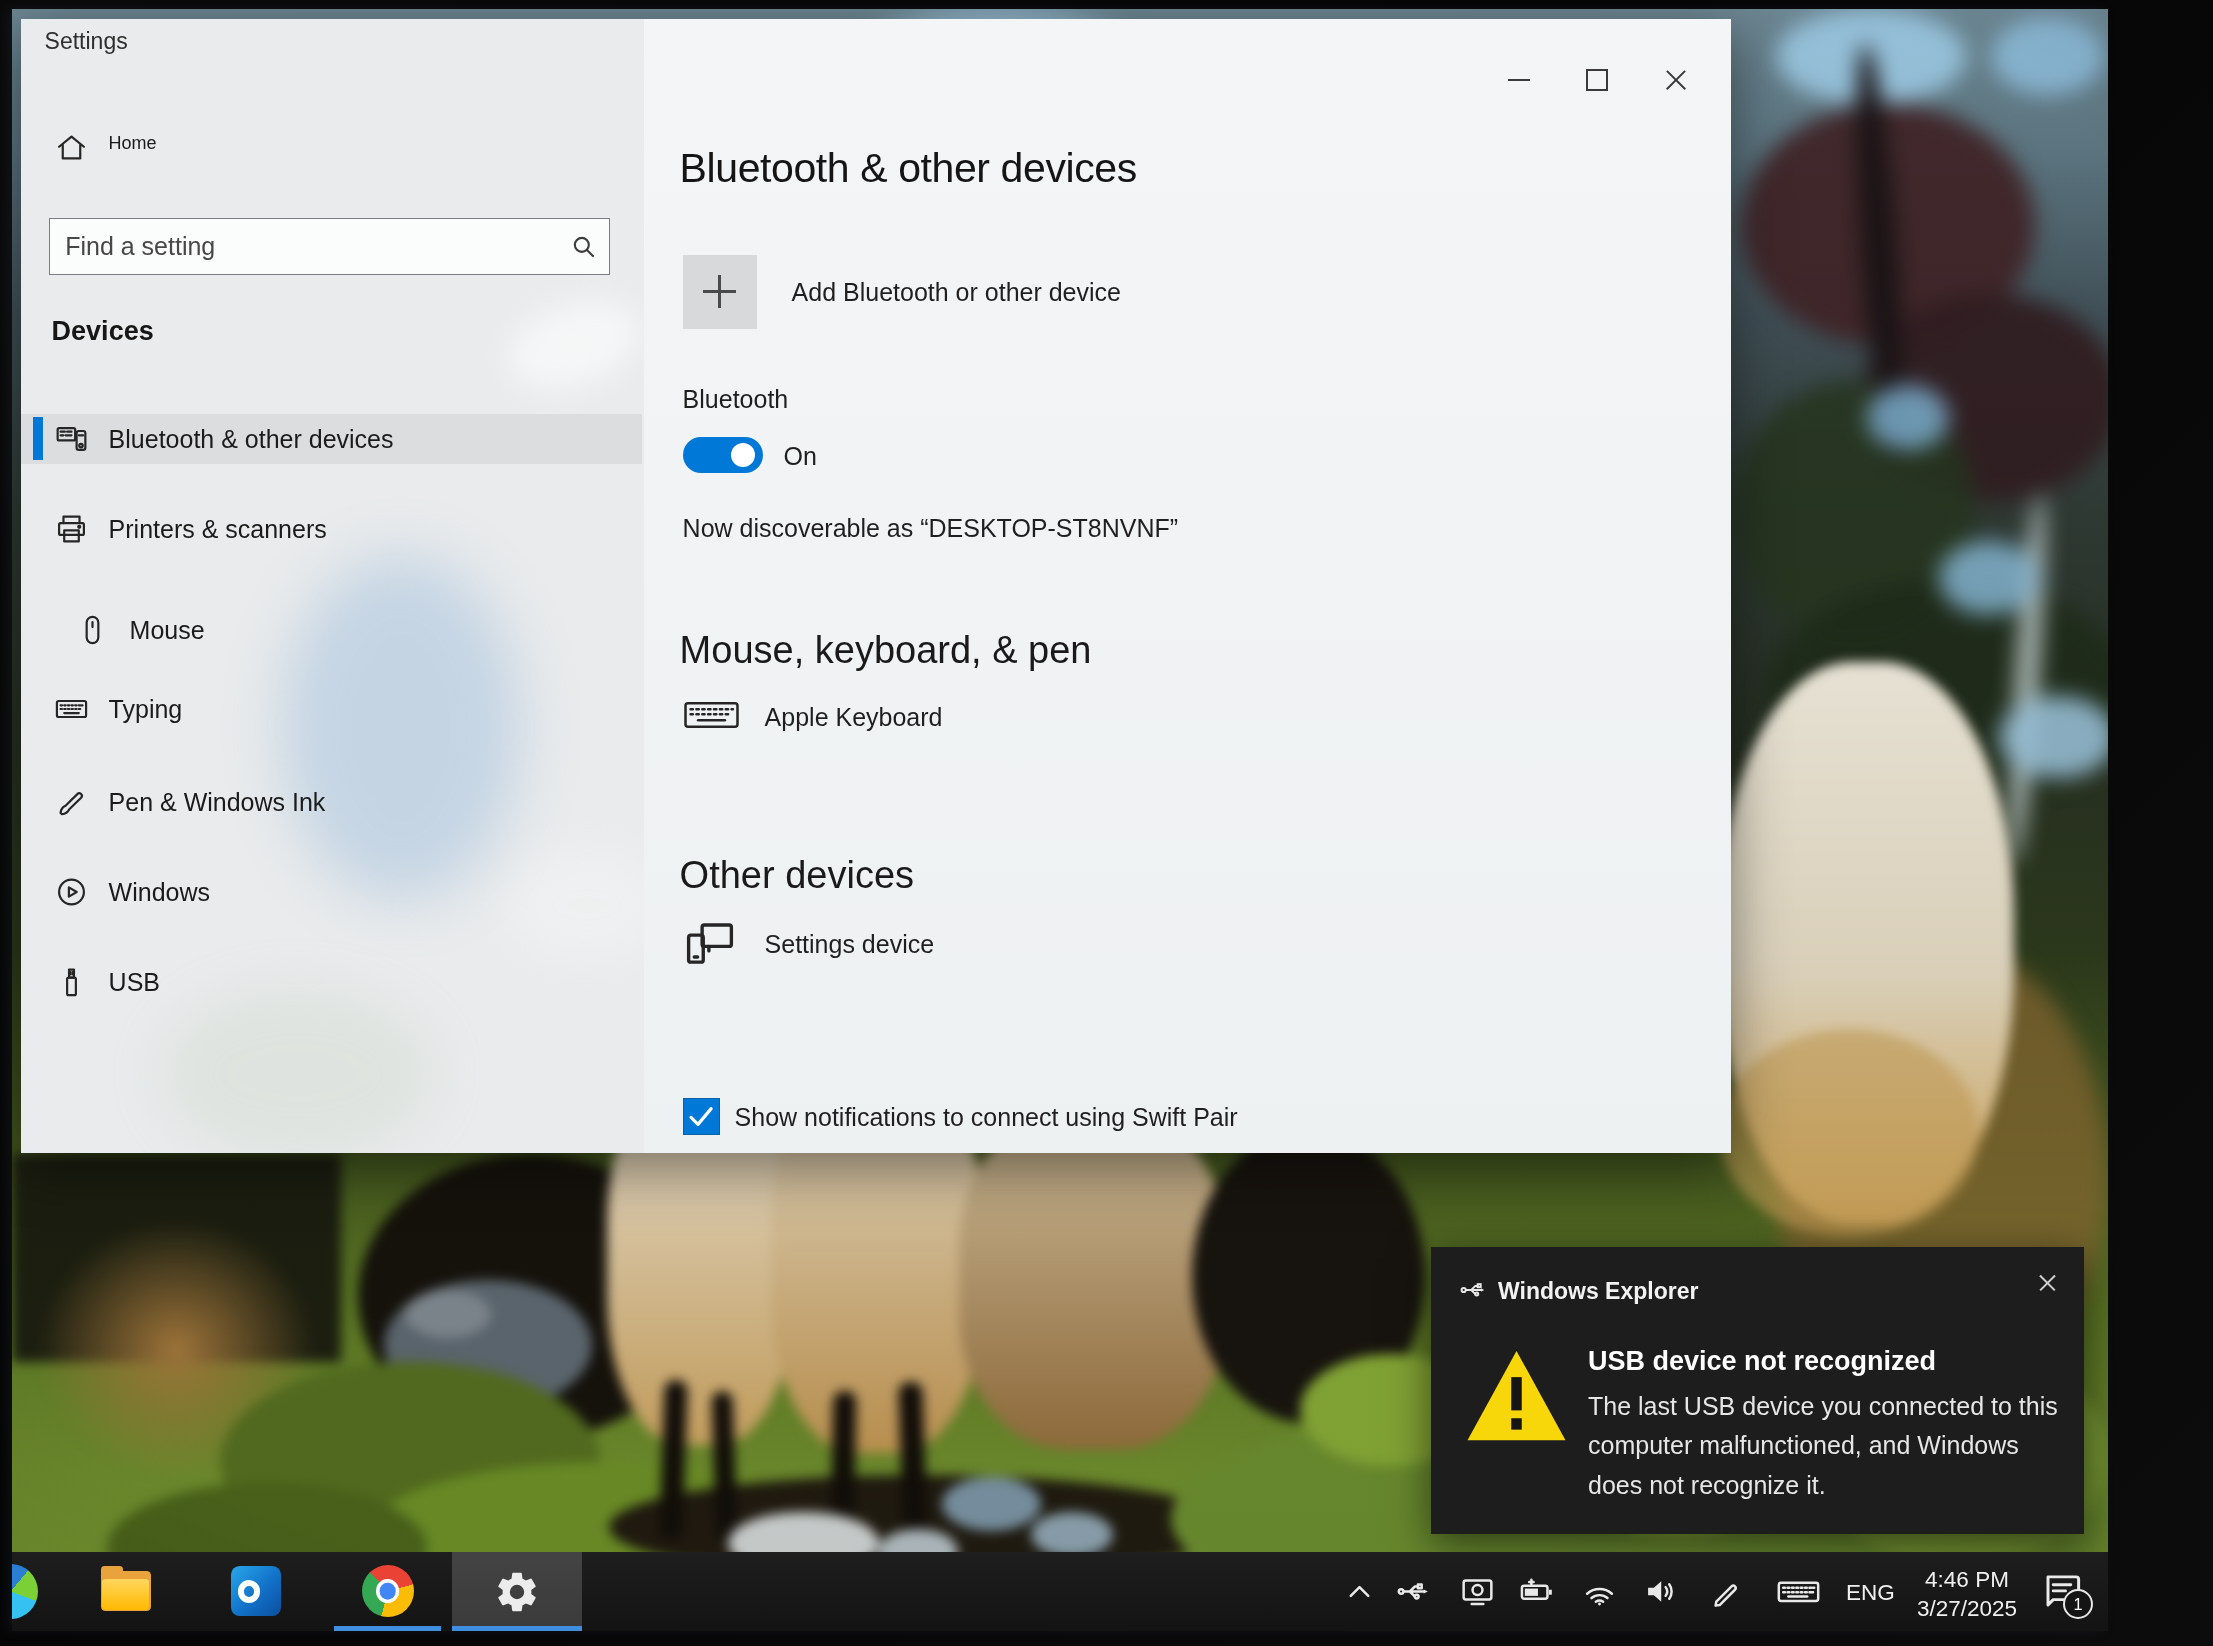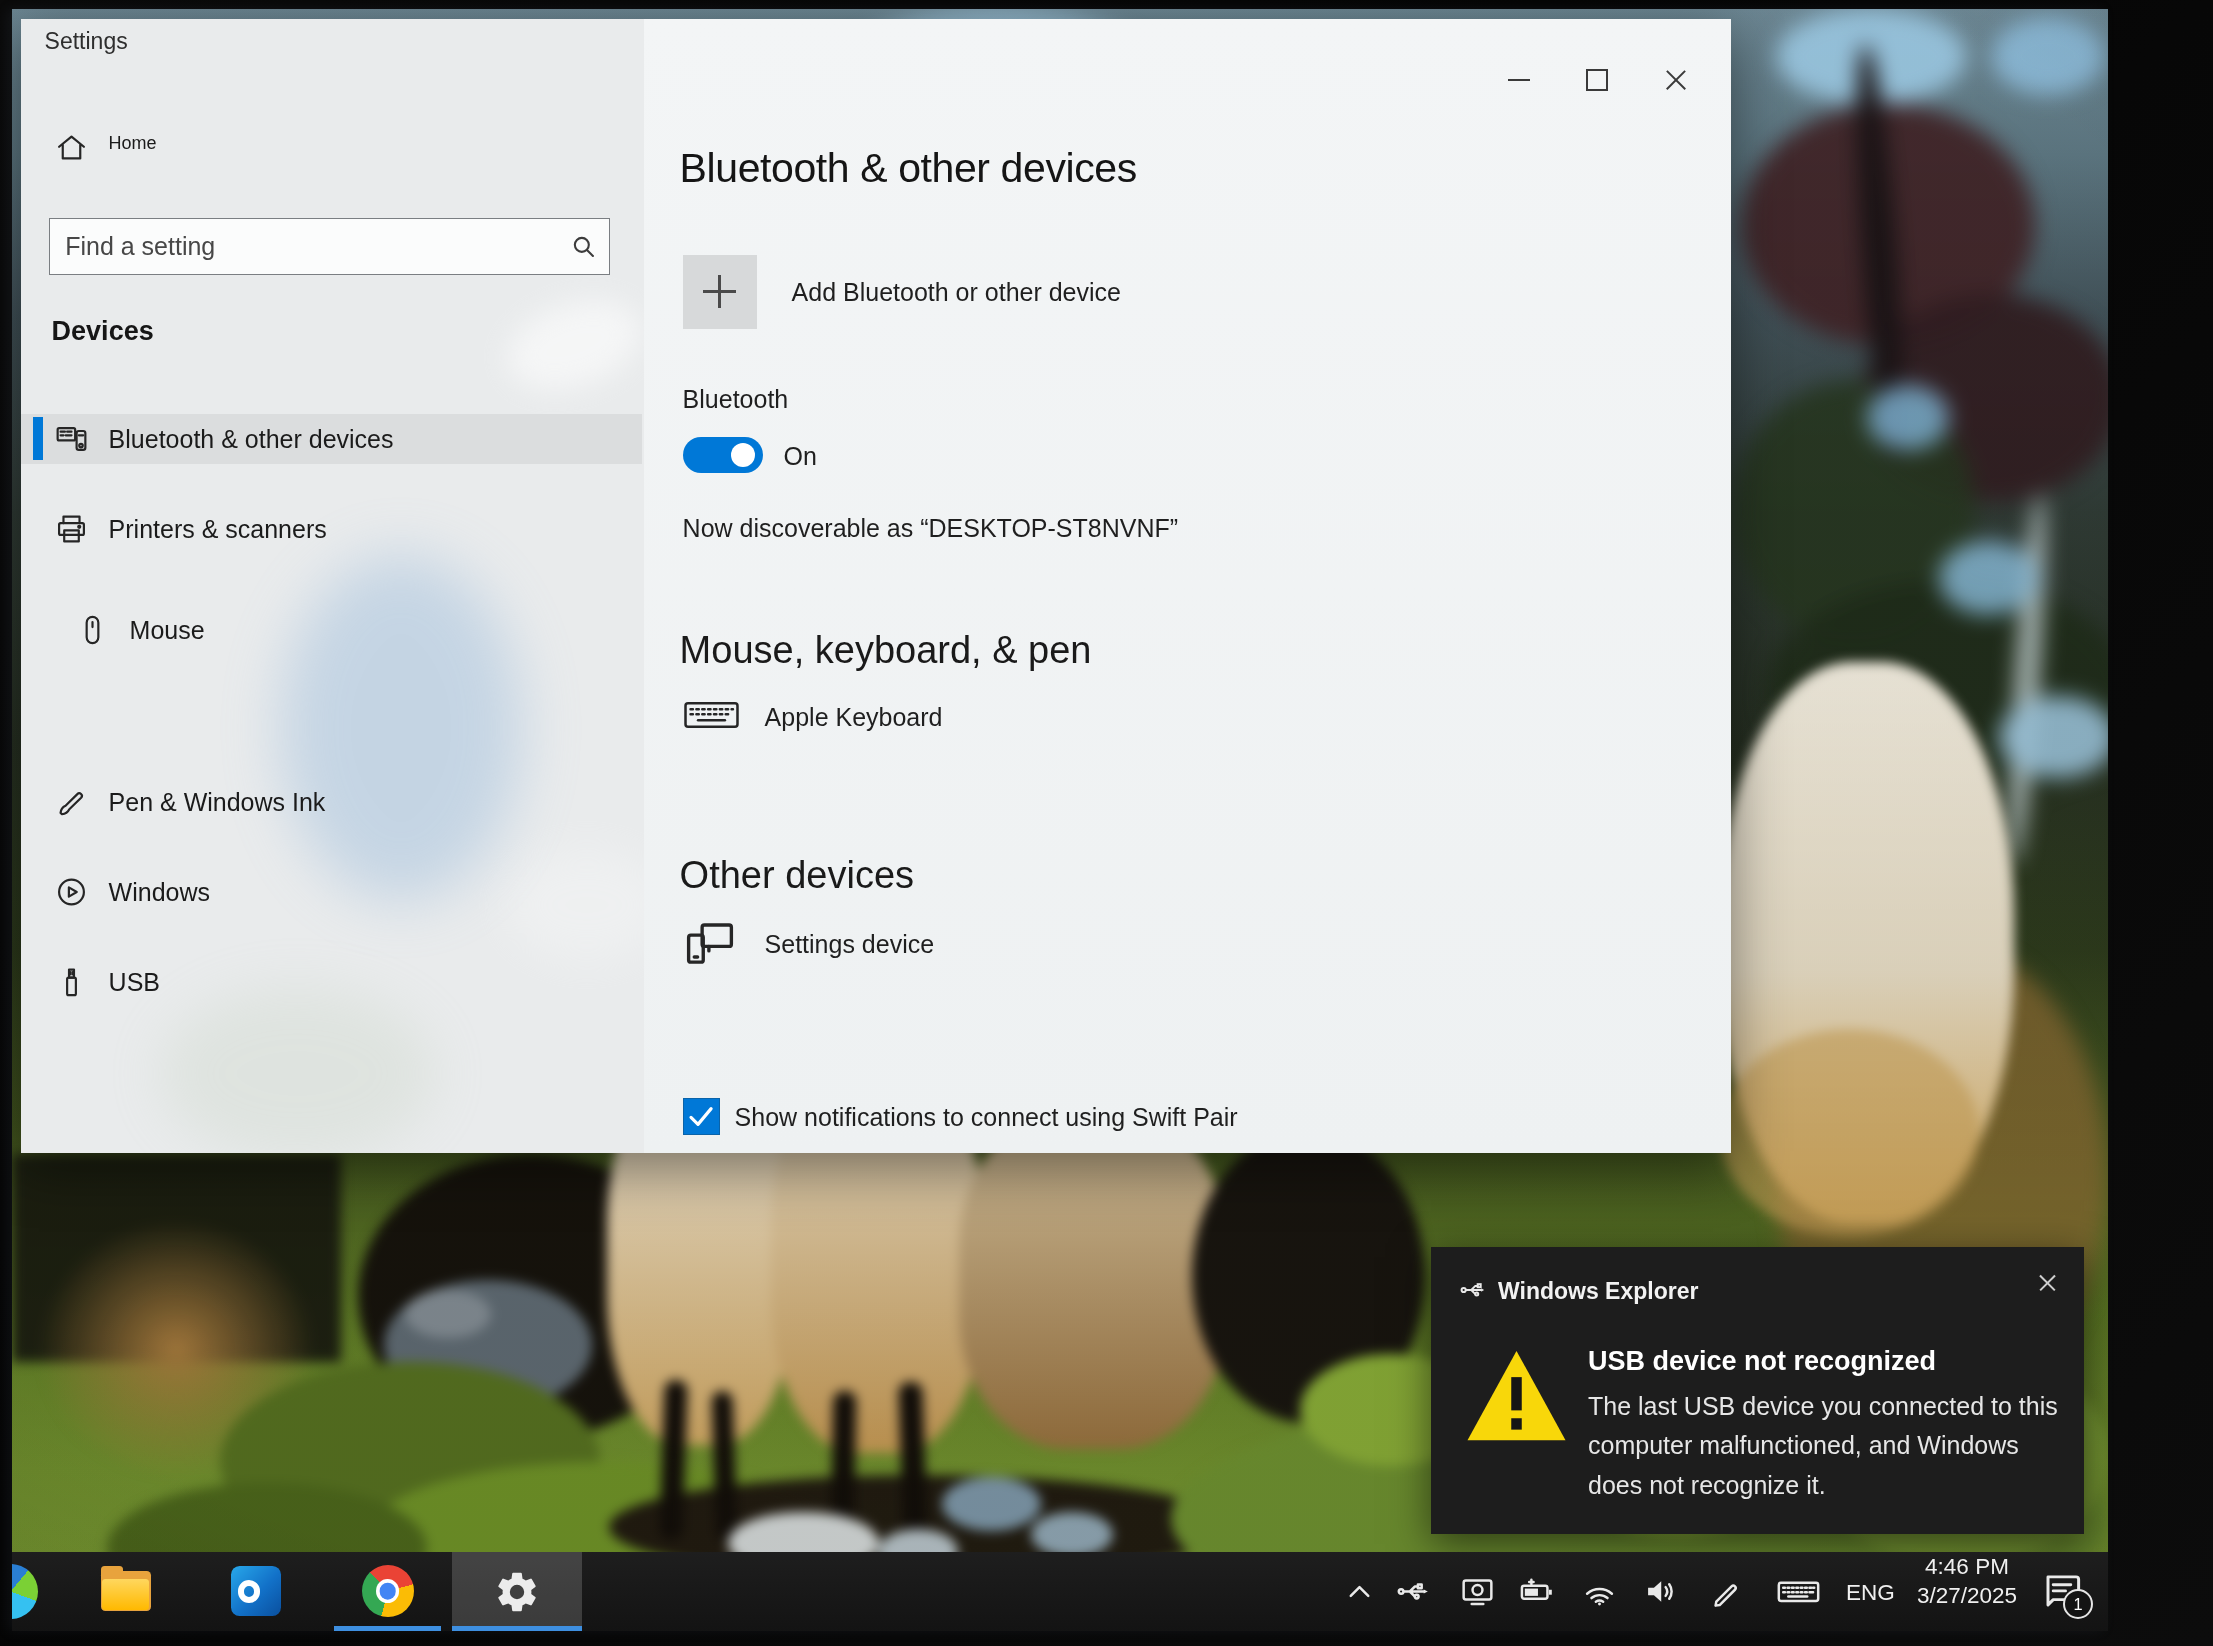--- a/index.html
+++ b/index.html
@@ -194,20 +194,31 @@
       <div class="navrow" style="top:586px;margin-left:21px;">
         <span class="ic sideicon">
           <svg viewBox="0 0 24 24">
                 <rect x="8" y="3" width="8" height="18" rx="4"></rect>
                 <line x1="12" y1="6.5" x2="12" y2="10"></line>
               </svg>
         </span>
         <span class="lbl">Mouse</span>
       </div>
 
+      <div class="navrow" style="top:665px;">
+        <span class="ic sideicon">
+          <svg viewBox="0 0 24 24">
+            <rect x="2" y="6.5" width="20" height="11" rx="1.2"></rect>
+            <path d="M4.5 9.5h1 M7 9.5h1 M9.5 9.5h1 M12 9.5h1 M14.5 9.5h1 M17 9.5h1 M19 9.5h.6"></path>
+            <path d="M4.5 12h1 M7 12h1 M9.5 12h1 M12 12h1 M14.5 12h1 M17 12h1"></path>
+            <path d="M7 14.8h10"></path>
+          </svg>
+        </span>
+        <span class="lbl">Typing</span>
+      </div>
 
       <div class="navrow" style="top:758px;">
         <span class="ic sideicon">
           <svg viewBox="0 0 24 24">
             <path d="M4.5 19.5c.2-2.5 1.6-4.1 3.4-4.9 L16 6.6 a1.8 1.8 0 0 1 2.6 2.5 L10.5 17 c-.9 1.8-2.4 3.2-5 3.4z"></path>
           </svg>
         </span>
         <span class="lbl">Pen &amp; Windows Ink</span>
       </div>
 
@@ -403,21 +414,21 @@
     </span>
     <span class="tray-ic" style="left:1764px;width:45px;">
       <svg viewBox="0 0 30 24">
         <rect x="1.5" y="6" width="27" height="12.5" rx="1.5"></rect>
         <path d="M4.5 9.5h1.2 M7.5 9.5h1.2 M10.5 9.5h1.2 M13.5 9.5h1.2 M16.5 9.5h1.2 M19.5 9.5h1.2 M22.5 9.5h1.2 M25 9.5h.8"></path>
         <path d="M4.5 12.5h1.2 M7.5 12.5h1.2 M10.5 12.5h1.2 M13.5 12.5h1.2 M16.5 12.5h1.2 M19.5 12.5h1.2 M22.5 12.5h2.5"></path>
         <path d="M8 15.5h13"></path>
       </svg>
     </span>
     <span class="traytxt" style="left:1830px;top:28px;width:57px;text-align:center;">ENG</span>
-    <div class="abs" style="left:1890px;top:0;width:130px;text-align:center;color:#f0f0f0;">
+    <div class="abs" style="left:1890px;top:13px;width:130px;text-align:center;color:#f0f0f0;">
       <div style="font-size:22.5px;line-height:1.3;">4:46 PM</div>
       <div style="font-size:22.5px;line-height:1.3;">3/27/2025</div>
     </div>
     <div class="abs" style="left:2029px;top:17.3px;width:45px;height:45px;">
       <svg viewBox="0 0 24 24" style="width:42px;height:42px;stroke:#e9e9e9;fill:none;stroke-width:1.7;stroke-linecap:round;stroke-linejoin:round;">
         <path d="M4 4.5 h16 a1.5 1.5 0 0 1 1.5 1.5 v10 a1.5 1.5 0 0 1 -1.5 1.5 h-13 l-3 3 z"></path>
         <path d="M7 9 h10 M7 12.5 h7"></path>
       </svg>
       <span class="badge">1</span>
     </div>

